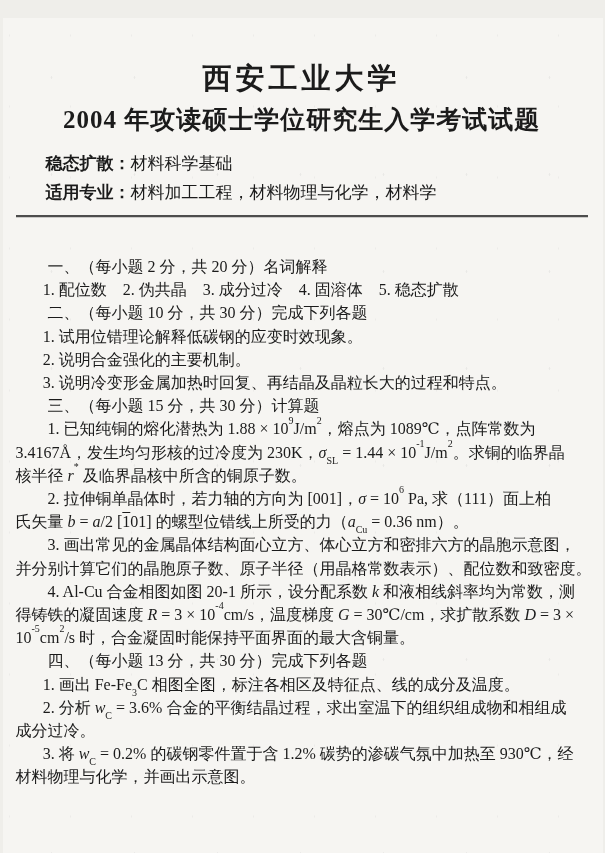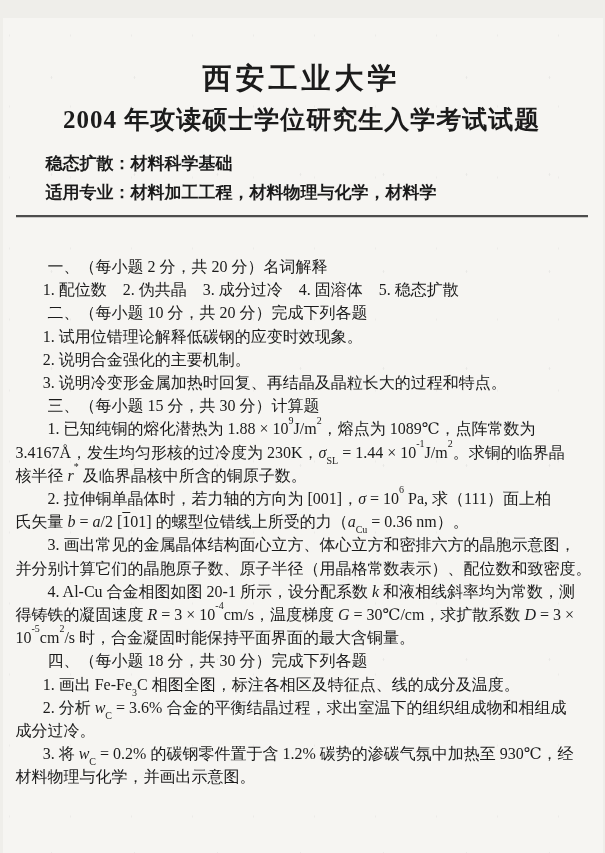--- a/index.html
+++ b/index.html
@@ -44,21 +44,21 @@
   .meta {
     margin: 14px 0 0 30px;
     font-size: 17px;
     line-height: 29px;
   }
   .meta-line { white-space: nowrap; }
   .meta-label {
     font-family: "Liberation Sans", "DejaVu Sans", sans-serif;
     font-weight: 700;
   }
-  .meta-value { font-weight: 700; }
+  .meta-value { font-weight: 400; }
   .divider {
     margin-top: 8px;
     height: 2px;
     background: #4d4d4d;
     border: none;
     box-shadow: 0 1px 0 rgba(77,77,77,0.25);
   }
   .exam-body {
     margin-top: 38px;
     font-size: 16px;
@@ -93,36 +93,36 @@
     <div class="meta-line">
       <span class="meta-label">适用专业：</span><span class="meta-value">材料加工工程，材料物理与化学，材料学</span>
     </div>
   </div>
 
   <div class="divider"></div>
 
   <div class="exam-body">
     <div class="line ind">一、（每小题 2 分，共 20 分）名词解释</div>
     <div class="line ind2">1. 配位数　2. 伪共晶　3. 成分过冷　4. 固溶体　5. 稳态扩散</div>
-    <div class="line ind">二、（每小题 10 分，共 20 分）完成下列各题</div>
+    <div class="line ind">二、（每小题 10 分，共 30 分）完成下列各题</div>
     <div class="line ind2">1. 试用位错理论解释低碳钢的应变时效现象。</div>
     <div class="line ind2">2. 说明合金强化的主要机制。</div>
     <div class="line ind2">3. 说明冷变形金属加热时回复、再结晶及晶粒长大的过程和特点。</div>
     <div class="line ind">三、（每小题 15 分，共 30 分）计算题</div>
     <div class="line ind">1. 已知纯铜的熔化潜热为 1.88 × 10<sup>9</sup>J/m<sup>2</sup>，熔点为 1089℃，点阵常数为</div>
     <div class="line flush">3.4167Å，发生均匀形核的过冷度为 230K，<i>σ</i><sub>SL</sub> = 1.44 × 10<sup>-1</sup>J/m<sup>2</sup>。求铜的临界晶</div>
     <div class="line flush">核半径 <i>r</i><sup>*</sup> 及临界晶核中所含的铜原子数。</div>
     <div class="line ind">2. 拉伸铜单晶体时，若力轴的方向为 [001]，<i>σ</i> = 10<sup>6</sup> Pa, 求（111）面上柏</div>
     <div class="line flush">氏矢量 <i>b</i> = <i>a</i>/2 [<span class="ov">1</span>01] 的螺型位错线上所受的力（<i>a</i><sub>Cu</sub> = 0.36 nm）。</div>
     <div class="line ind">3. 画出常见的金属晶体结构面心立方、体心立方和密排六方的晶胞示意图，</div>
     <div class="line flush">并分别计算它们的晶胞原子数、原子半径（用晶格常数表示）、配位数和致密度。</div>
     <div class="line ind">4. Al-Cu 合金相图如图 20-1 所示，设分配系数 <i>k</i> 和液相线斜率均为常数，测</div>
     <div class="line flush">得铸铁的凝固速度 <i>R</i> = 3 × 10<sup>-4</sup>cm/s，温度梯度 <i>G</i> = 30℃/cm，求扩散系数 <i>D</i> = 3 ×</div>
     <div class="line flush">10<sup>-5</sup>cm<sup>2</sup>/s 时，合金凝固时能保持平面界面的最大含铜量。</div>
-    <div class="line ind">四、（每小题 18 分，共 30 分）完成下列各题</div>
+    <div class="line ind">四、（每小题 13 分，共 30 分）完成下列各题</div>
     <div class="line ind2">1. 画出 Fe-Fe<sub>3</sub>C 相图全图，标注各相区及特征点、线的成分及温度。</div>
     <div class="line ind2">2. 分析 <i>w</i><sub>C</sub> = 3.6% 合金的平衡结晶过程，求出室温下的组织组成物和相组成</div>
     <div class="line flush">成分过冷。</div>
     <div class="line ind2">3. 将 <i>w</i><sub>C</sub> = 0.2% 的碳钢零件置于含 1.2% 碳势的渗碳气氛中加热至 930℃，经</div>
     <div class="line flush">材料物理与化学，并画出示意图。</div>
   </div>
 
 </div>
 
 </body></html>

